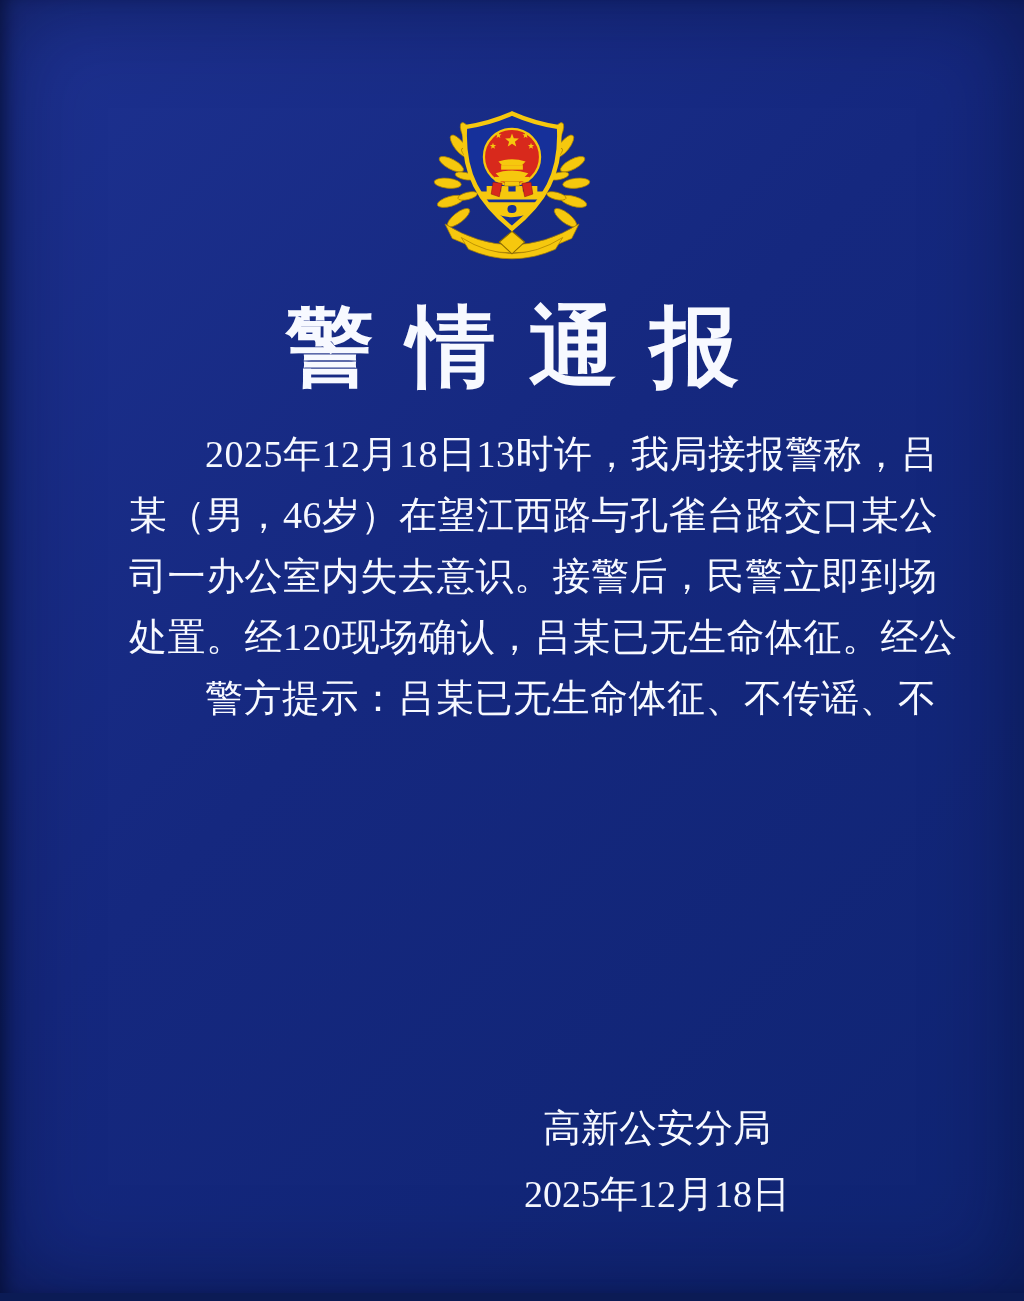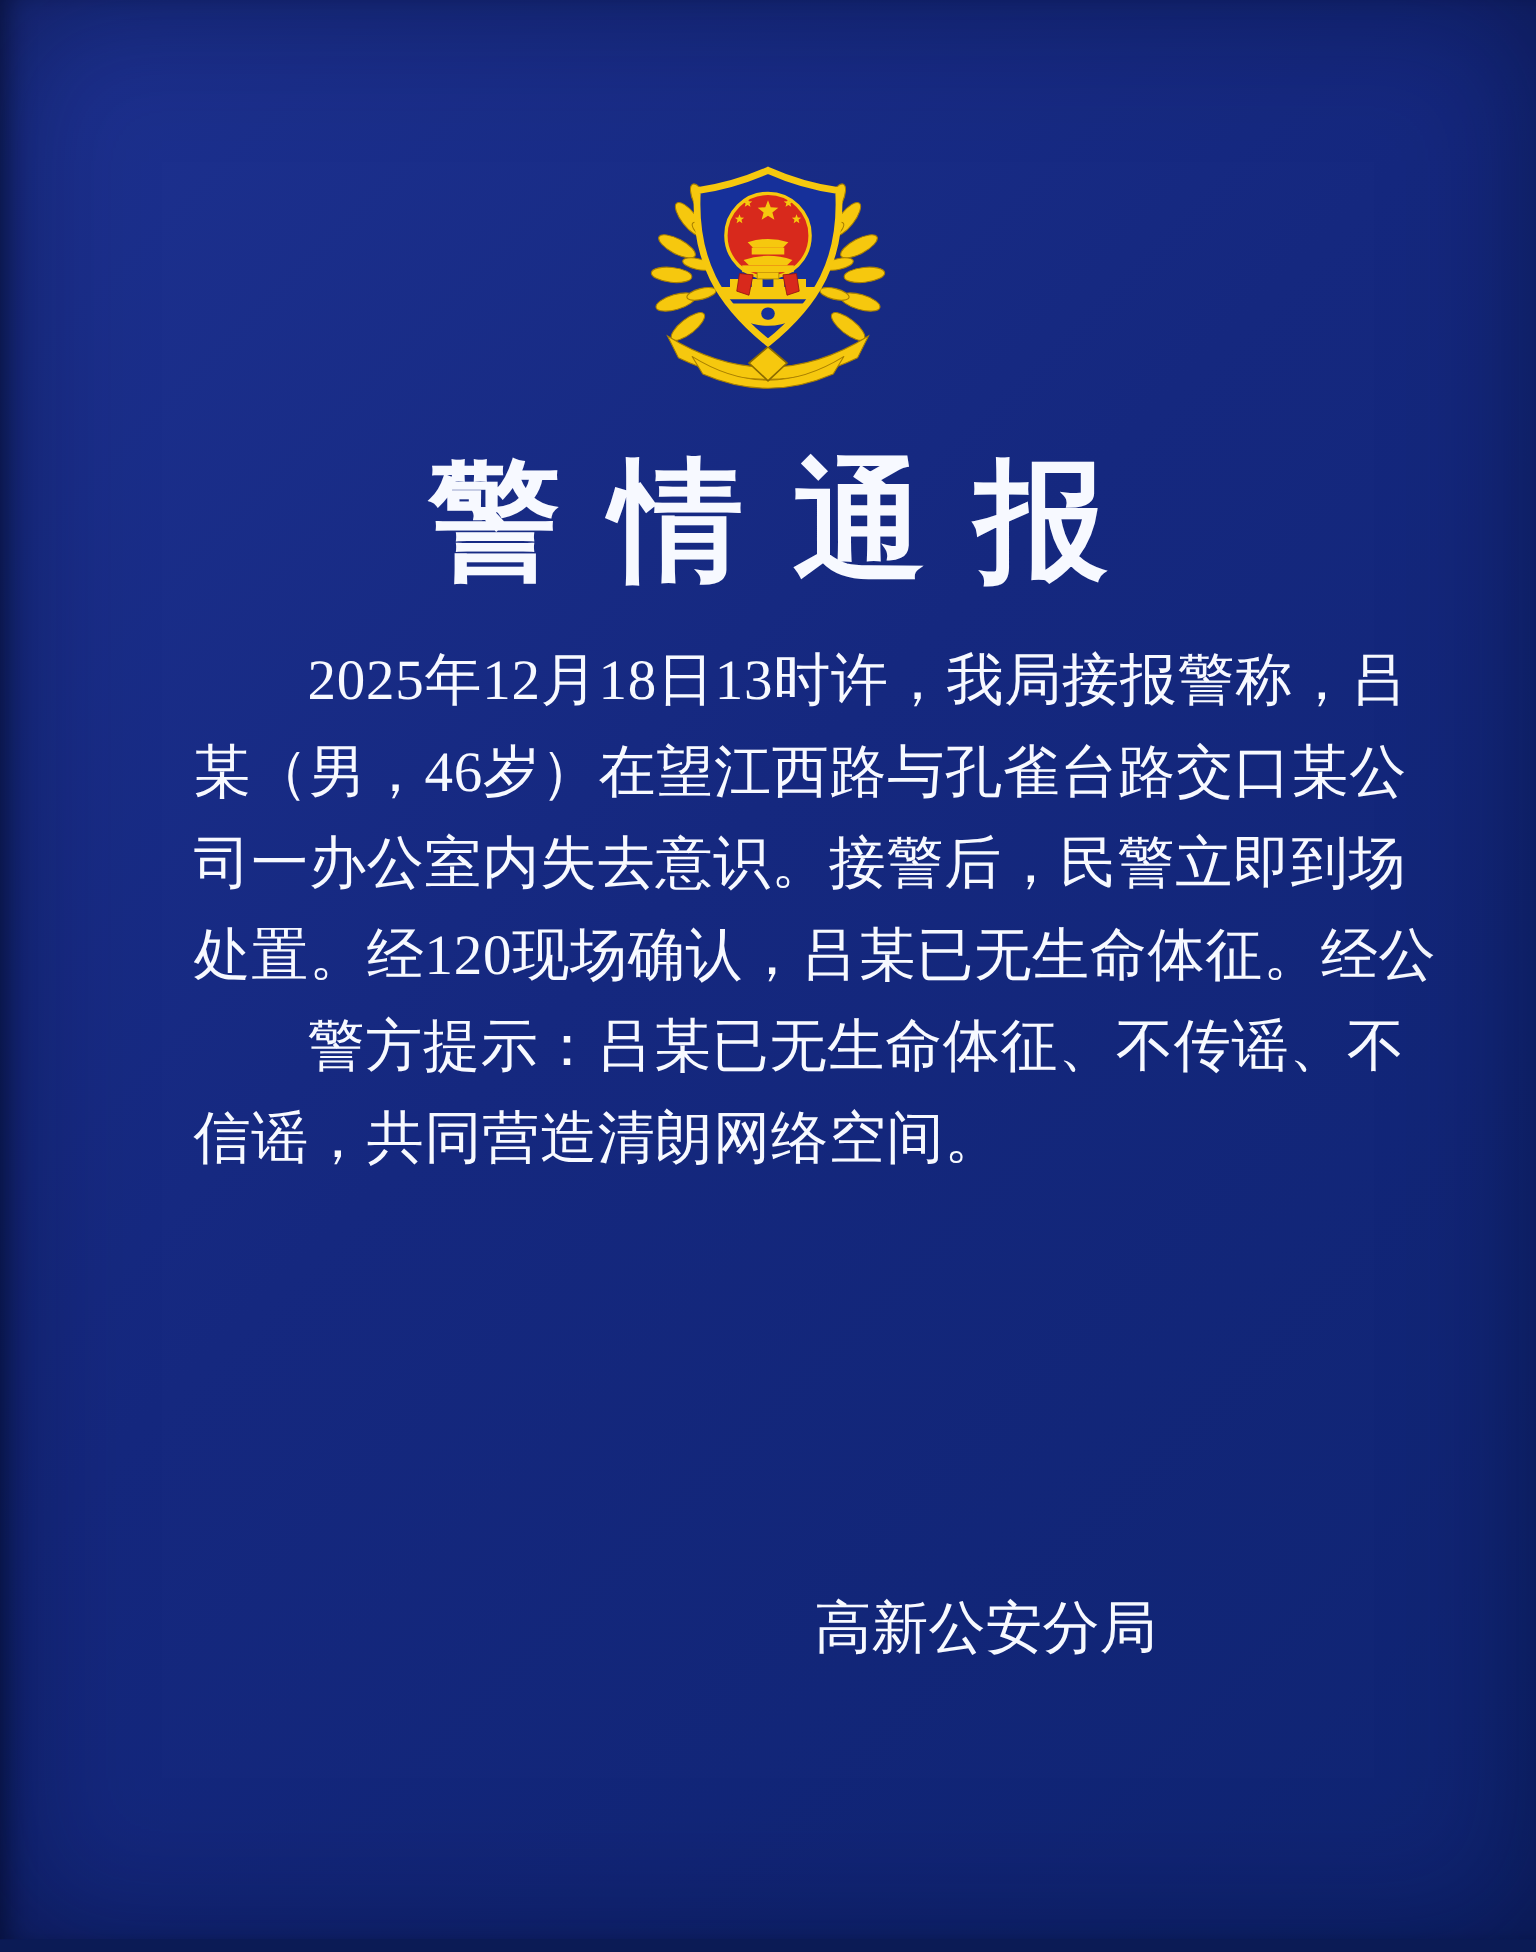--- a/index.html
+++ b/index.html
@@ -28,21 +28,21 @@
     white-space:nowrap;
   }
   .body-text{
     position:absolute;top:424px;left:129px;width:780px;
     font-size:38px;line-height:61px;
     letter-spacing:.5px;
   }
   .body-text .line{white-space:nowrap;}
   .body-text .line.indent{text-indent:2em;}
   .signature{
-    position:absolute;top:1053px;left:357px;width:600px;
+    position:absolute;top:1095px;left:357px;width:600px;
     text-align:center;font-size:38px;line-height:66px;
   }
   .signature .sig-line{white-space:nowrap;}
 </style>
 </head>
 <body>
 
 <div class="page">
 
   <svg class="emblem" viewBox="0 0 200 190" aria-hidden="true">
@@ -107,20 +107,20 @@
   </svg>
 
   <div class="title">警情通报</div>
 
   <div class="body-text">
     <div class="line indent">2025年12月18日13时许，我局接报警称，吕</div>
     <div class="line">某（男，46岁）在望江西路与孔雀台路交口某公</div>
     <div class="line">司一办公室内失去意识。接警后，民警立即到场</div>
     <div class="line">处置。经120现场确认，吕某已无生命体征。经公</div>
     <div class="line indent">警方提示：吕某已无生命体征、不传谣、不</div>
-    <div class="line">信谣，共同营造清朗网络空间。</div>
   </div>
 
   <div class="signature">
     <div class="sig-line">高新公安分局</div>
+    <div class="sig-line">2025年12月18日</div>
   </div>
 
 </div>
 
 </body></html>

